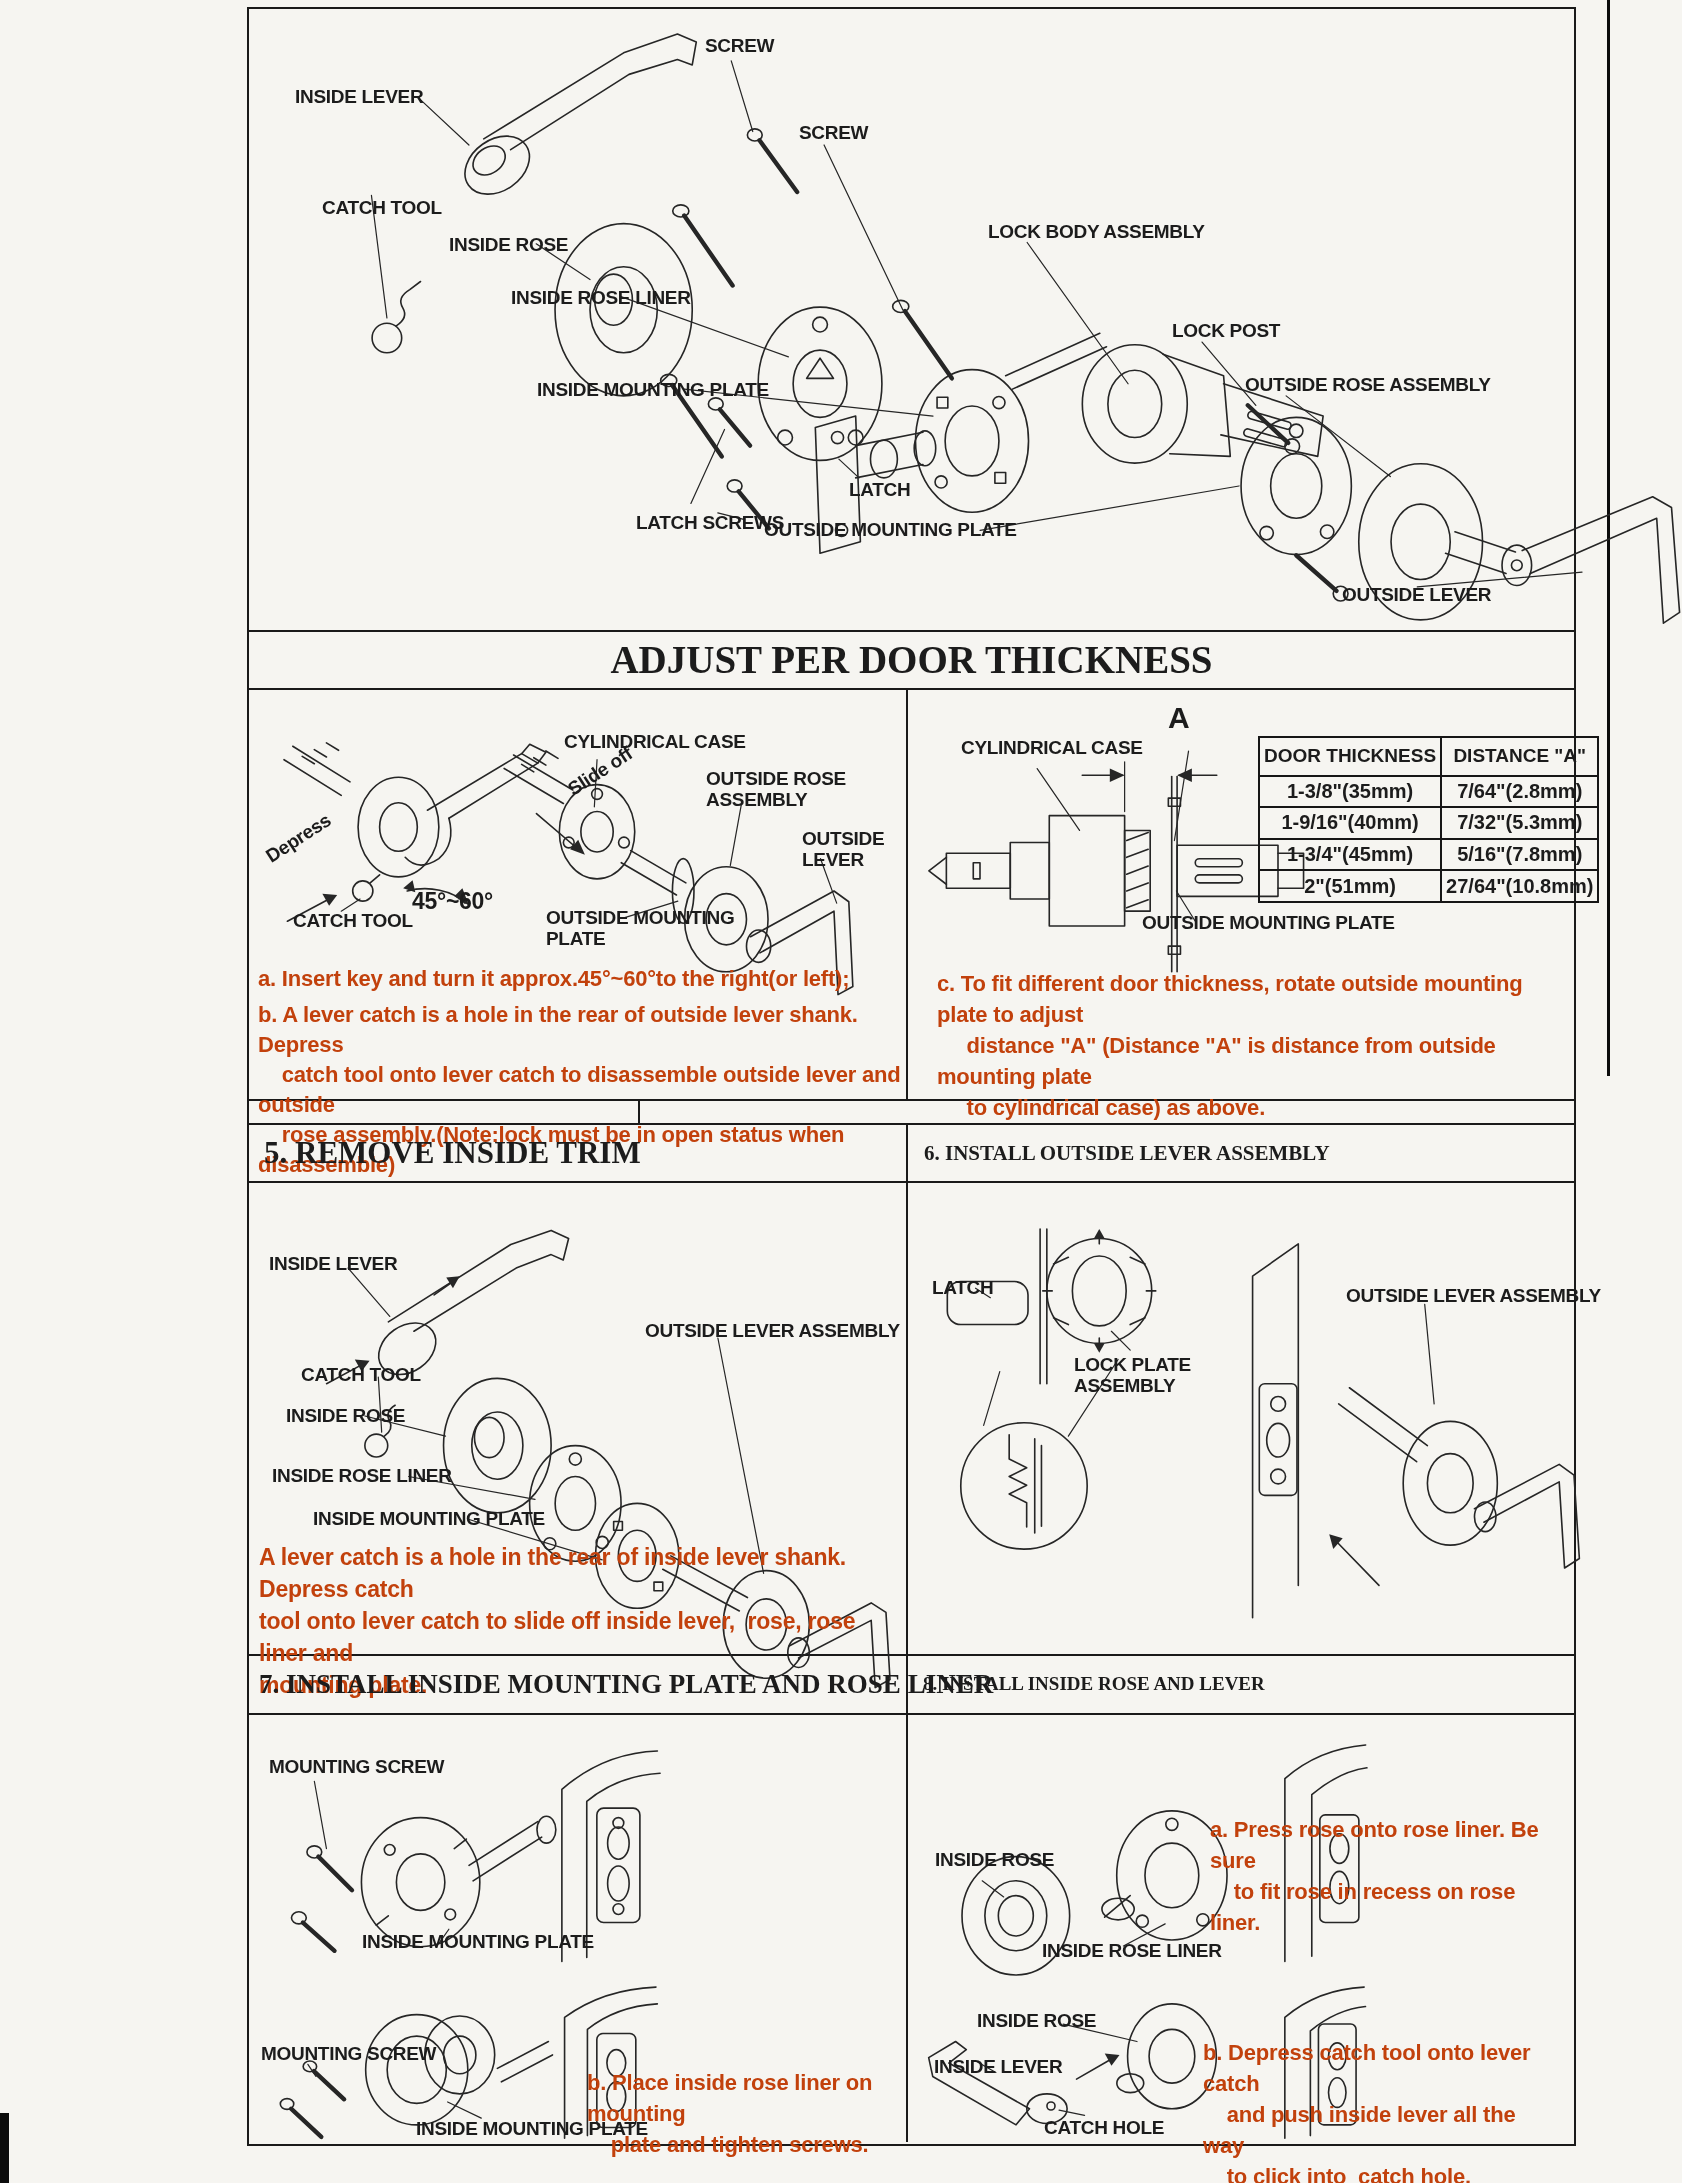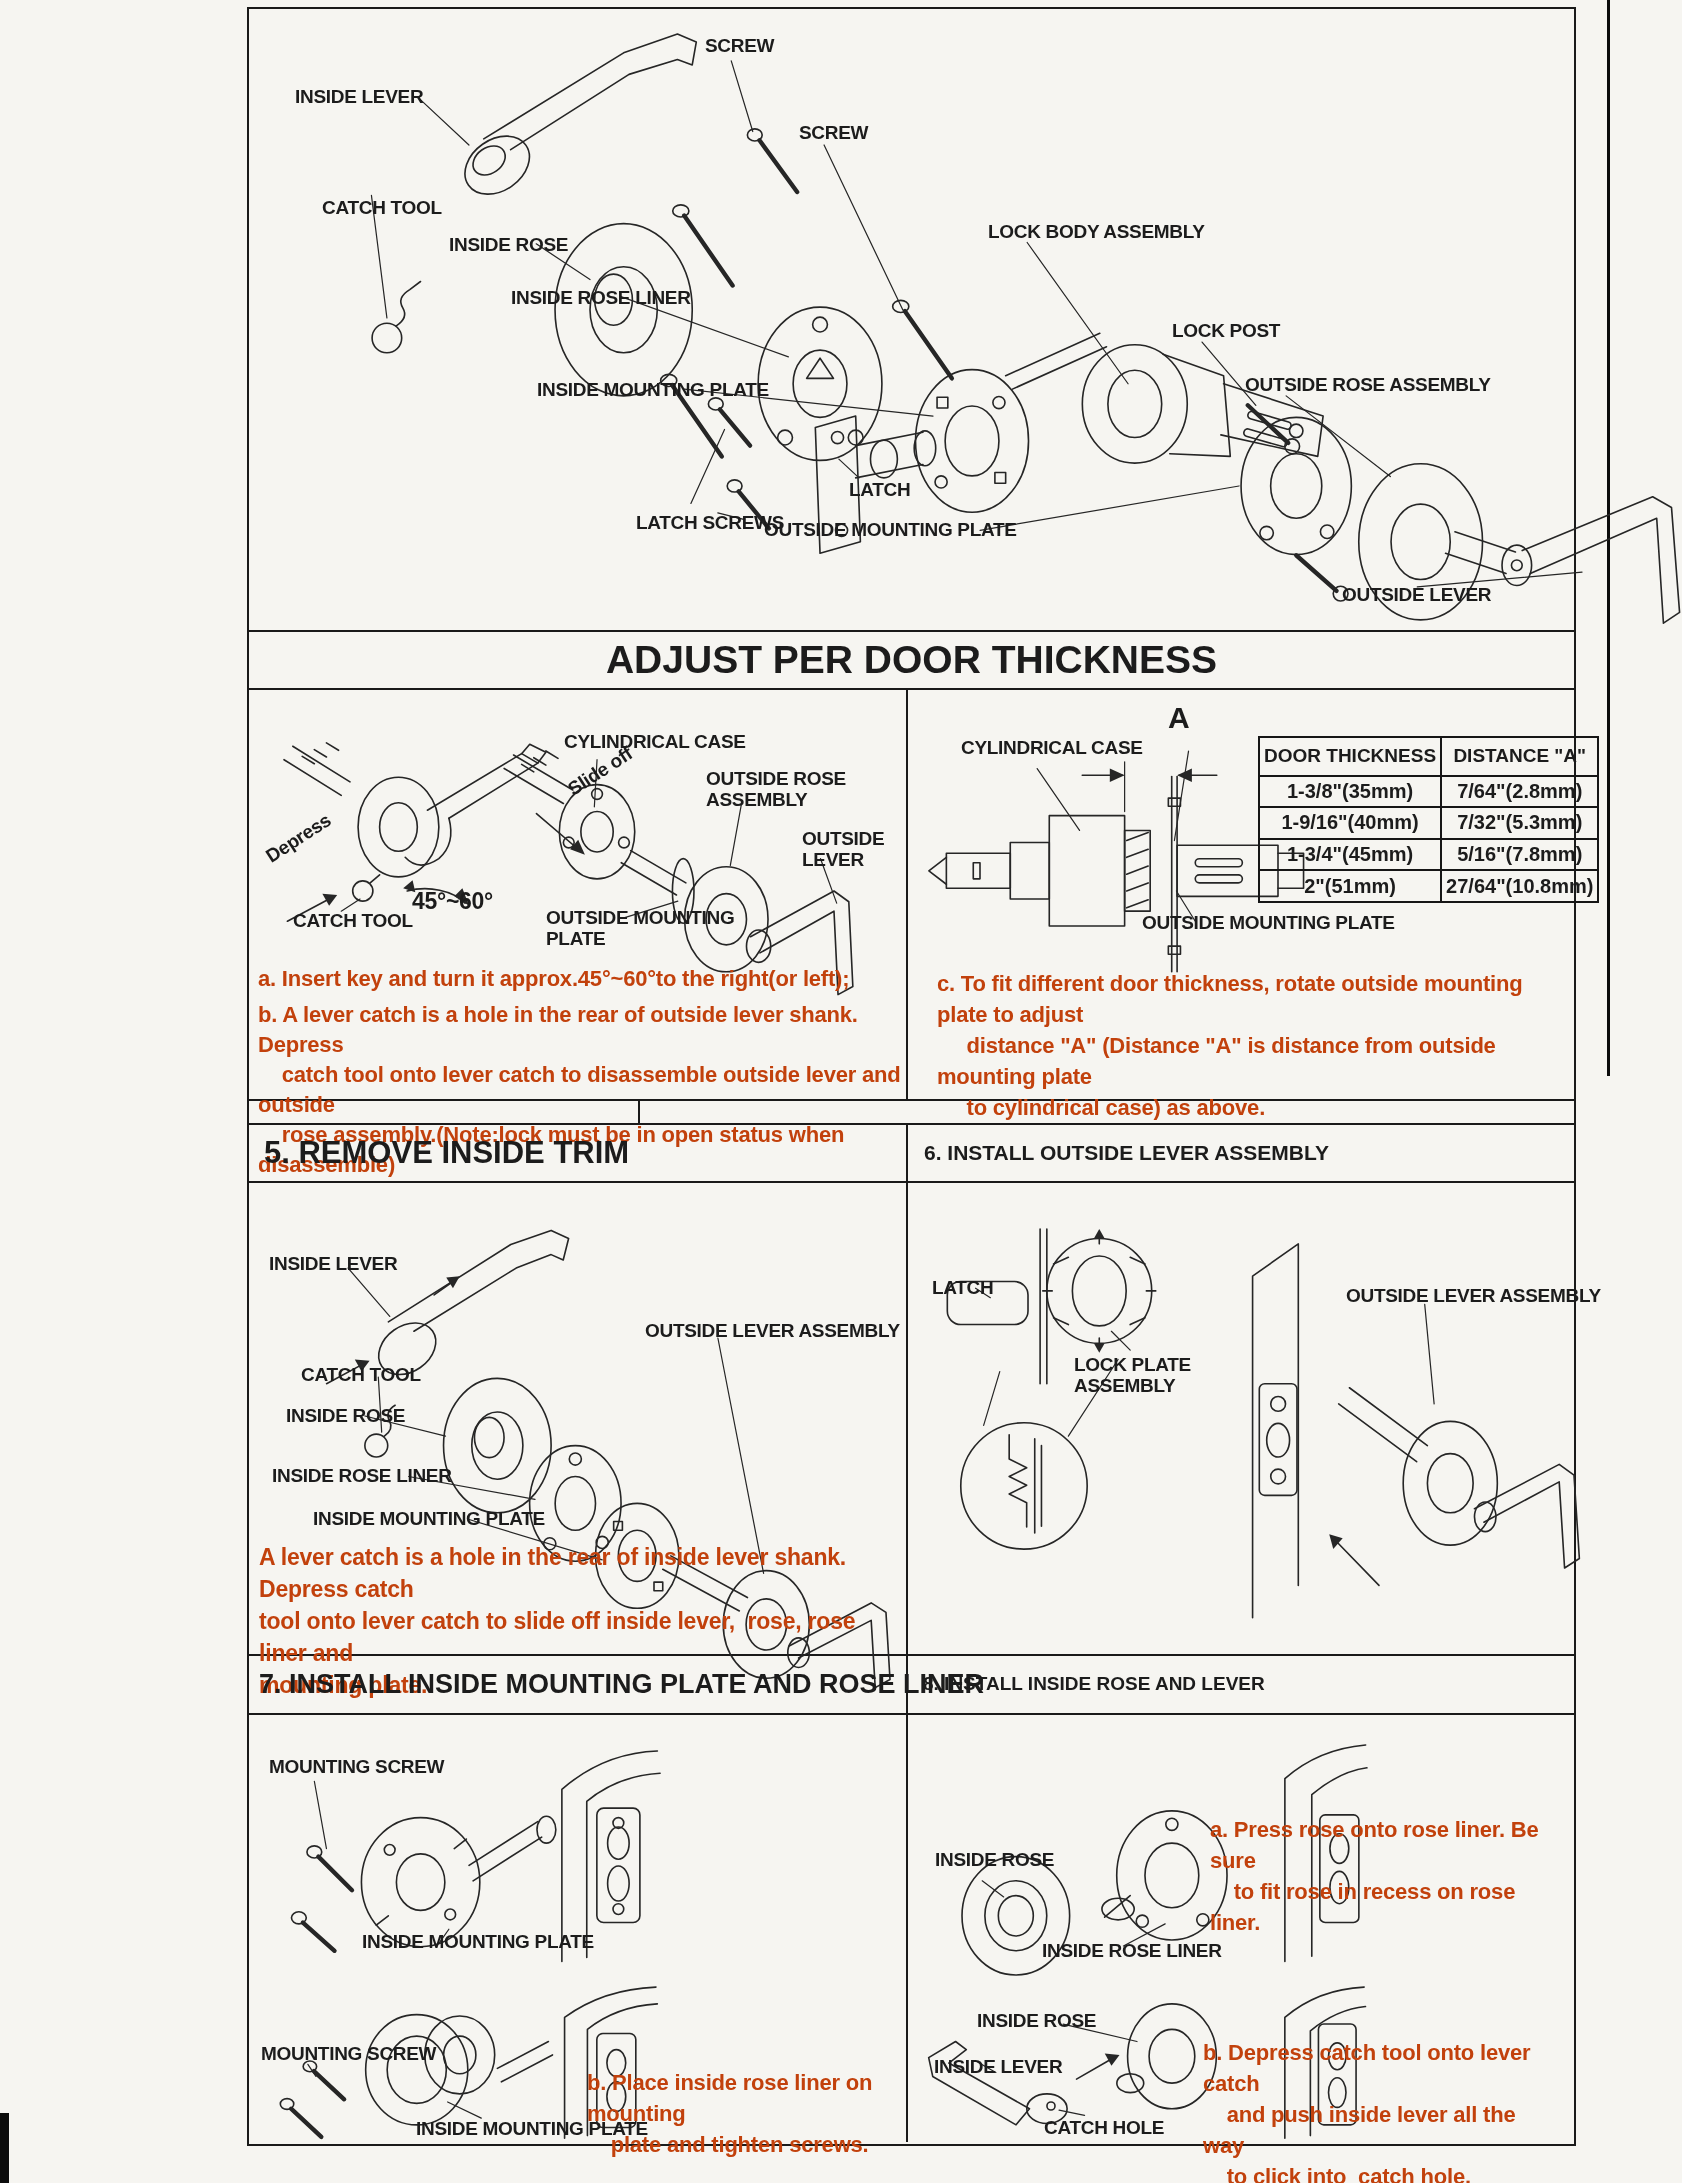--- a/index.html
+++ b/index.html
@@ -13,21 +13,21 @@
   .lbl {
     position:absolute; font-weight:700; font-size:19px; line-height:1.12;
     letter-spacing:-0.3px; white-space:pre-wrap; color:var(--ink);
   }
   .rot { transform:rotate(-33deg); transform-origin:left top; }
   .body-text {
     position:absolute; font-weight:700; font-size:23px; line-height:32px;
     letter-spacing:-0.2px; white-space:pre-wrap; color:#c2410c;
   }
   .body-sm { font-size:22px; line-height:31px; }
-  .h-band { position:absolute; font-weight:700; color:var(--ink); white-space:nowrap; }
+  .h-band { position:absolute; font-weight:700; color:var(--ink); white-space:nowrap;font-family:Liberation Serif, serif; }
   .diag { position:absolute; overflow:visible; }
   .diag path, .diag ellipse, .diag circle, .diag rect, .diag line, .diag polyline
     { fill:none; stroke:#262626; stroke-width:2.4; stroke-linecap:round; stroke-linejoin:round; }
   .diag .ld { stroke-width:1.8; }
   .diag .sw { stroke-width:6.5; }
   .diag .fl { fill:#262626; stroke:none; }
   .parts-table { position:absolute; border-collapse:collapse; background:transparent; }
   .parts-table th, .parts-table td {
     border:2px solid #161616; font-family:"Liberation Sans",sans-serif; font-weight:700;
     text-align:center; color:var(--ink); padding:1.3px 4px; white-space:nowrap;

